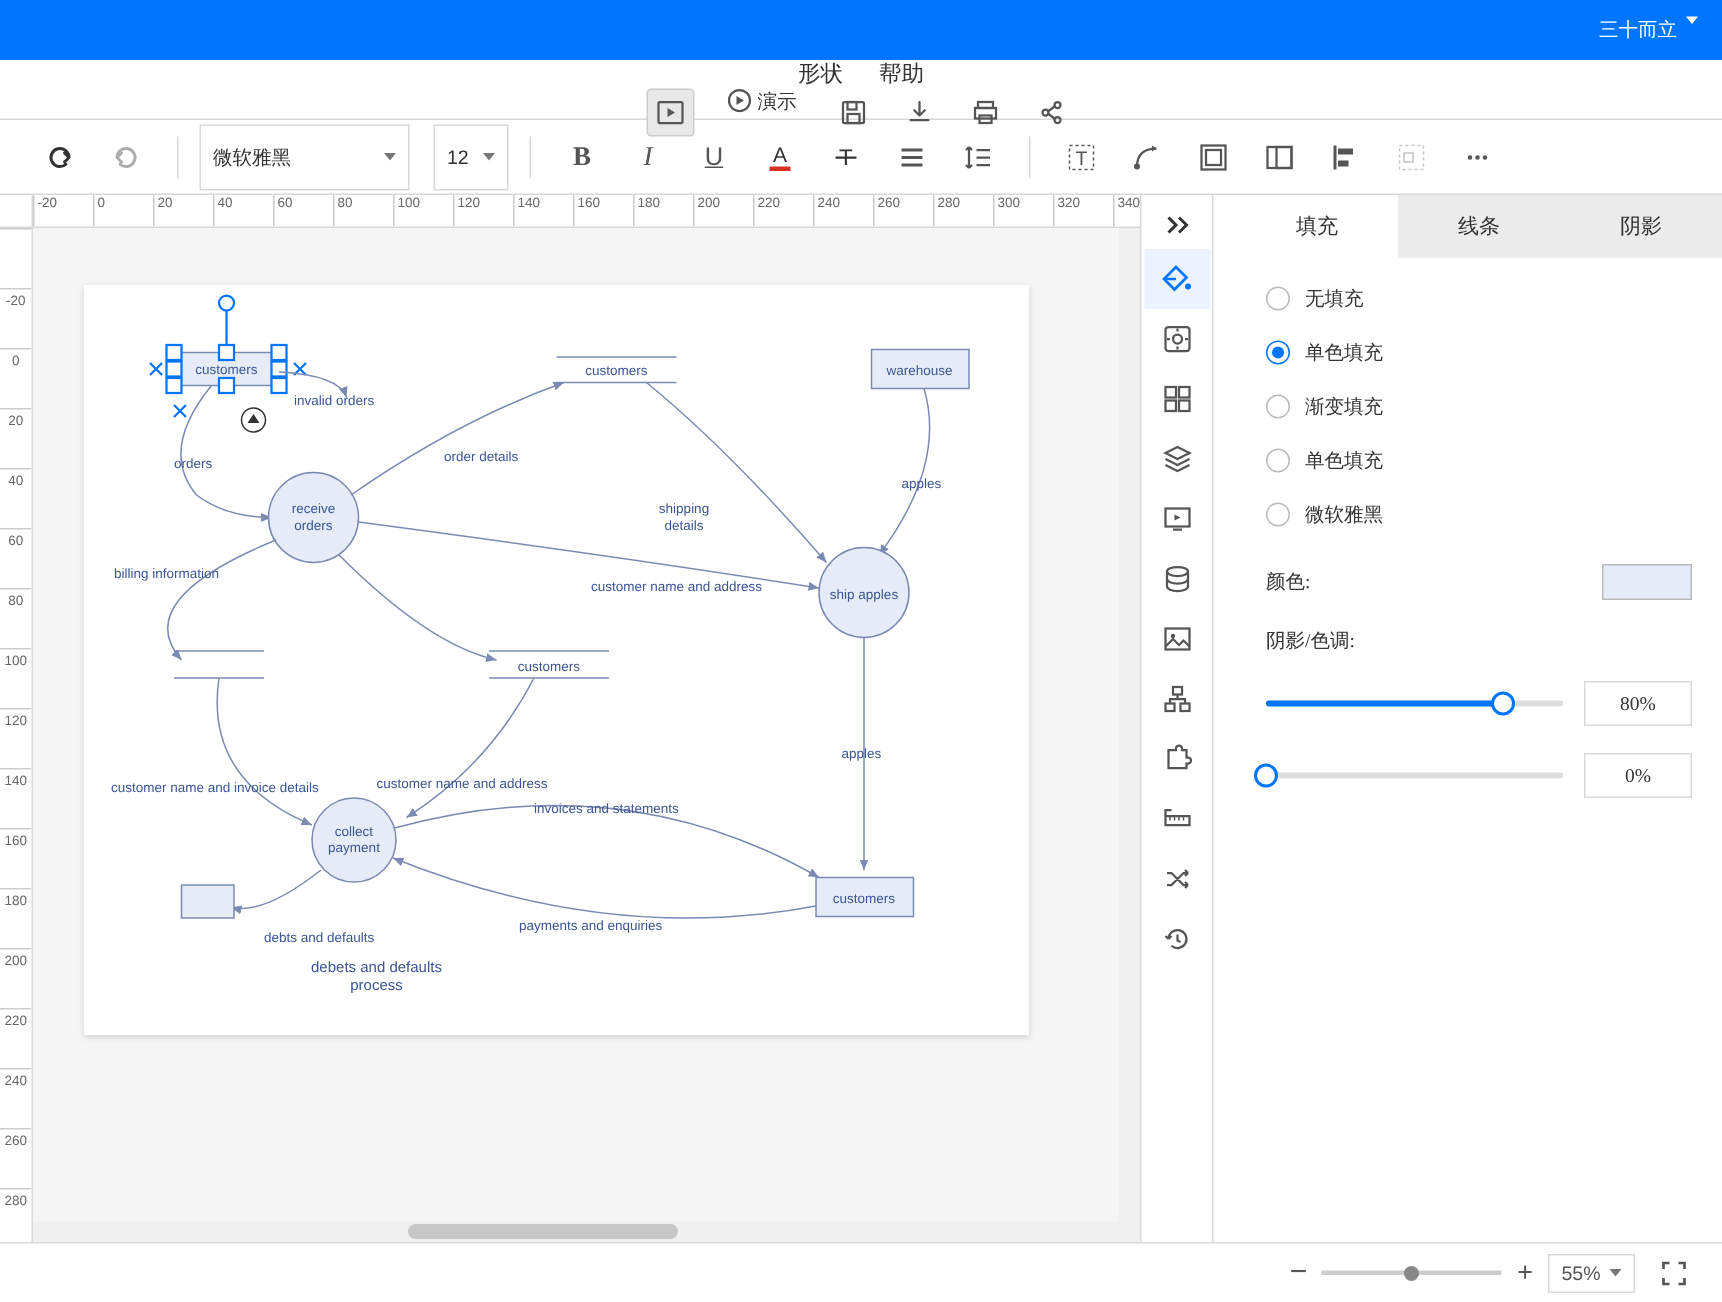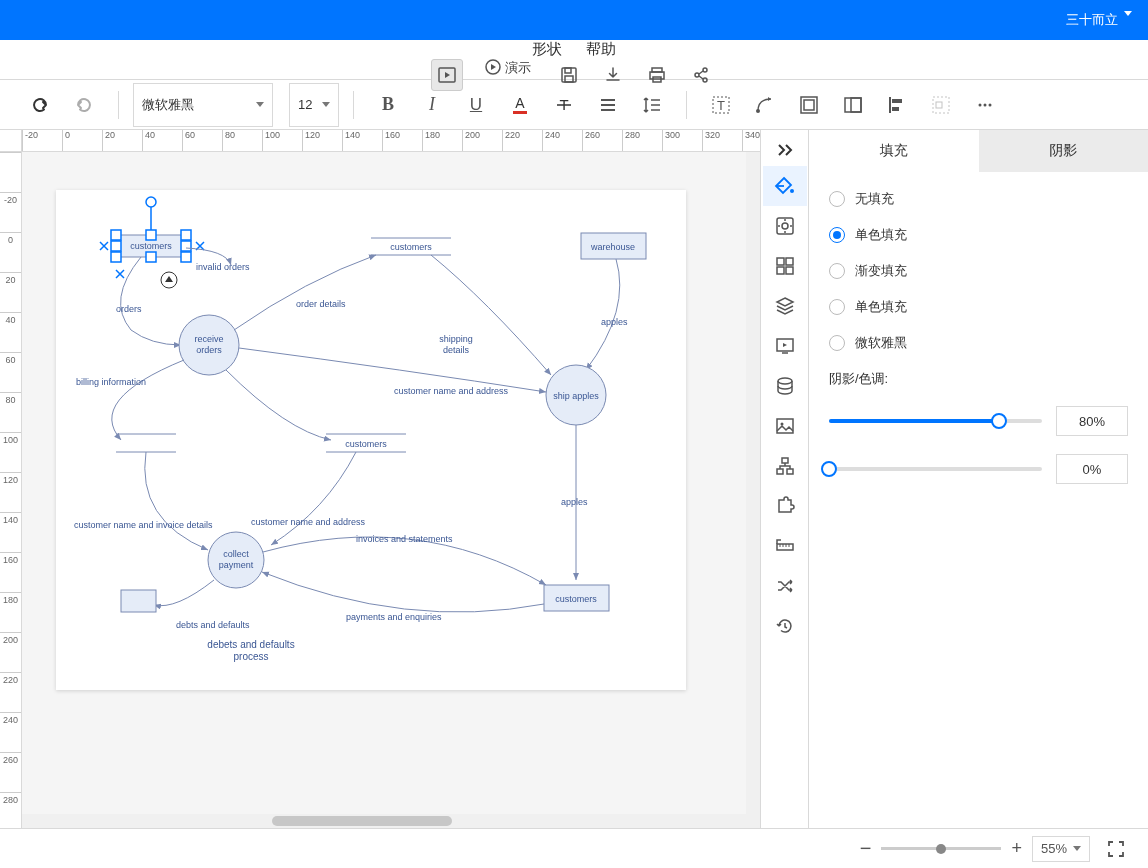--- a/index.html
+++ b/index.html
@@ -143,26 +143,26 @@
     cursor:pointer; color:#555;
   }
   .sidestrip .sbtn.active { color: var(--blue); background:#eaf3ff;}
   .sidestrip .collapse { height:32px; }
 
   
   .panel {
     width: 340px;
     border-left: 1px solid var(--border);
     background: #fff;
-    display:flex; flex-direction:column;
+    display:flex; flex-direction:column;padding-left:15px;
   }
   .tabs { display:flex; height:42px; }
   .tab { flex:1; display:flex; align-items:center; justify-content:center; cursor:pointer; background:var(--darker-panel); font-size:14px;}
   .tab.active { background:#fff; font-weight:500;}
-  .panel-body { padding: 18px 20px; display:flex; flex-direction:column; gap:18px;}
+  .panel-body { padding: 18px 20px; display:flex; flex-direction:column; gap:18px;font-family:Liberation Serif, serif;}
   .radio-row { display:flex; align-items:center; gap:10px; cursor:pointer;}
   .radio {
     width:16px; height:16px; border-radius:50%;
     border:1.5px solid #bbb; display:inline-flex; align-items:center; justify-content:center;
   }
   .radio.checked { border-color: var(--blue);}
   .radio.checked::after { content:""; width:8px; height:8px; border-radius:50%; background:var(--blue);}
   .row { display:flex; align-items:center; justify-content:space-between; }
   .swatch { width:60px; height:24px; border:1px solid #bbb; background:var(--shape-fill); cursor:pointer;}
   .slider-wrap { display:flex; align-items:center; gap:14px;}
@@ -606,20 +606,21 @@
       <svg width="20" height="20" viewBox="0 0 20 20">
           <path d="M4 10a6 6 0 1 1 2 4.5M4 10l-2-2M4 10l2-2" fill="none" stroke="#555" stroke-width="1.5"></path>
           <path d="M10 7v4l2 1" fill="none" stroke="#555" stroke-width="1.5"></path>
         </svg>
     </div>
   </div>
 
   <div class="panel">
     <div class="tabs">
       <div class="tab active">填充</div>
+      <div class="tab">线条</div>
       <div class="tab">阴影</div>
     </div>
     <div class="panel-body">
       <div class="radio-row">
         <span class="radio"></span>
           <span>无填充</span>
       </div>
       <div class="radio-row">
         <span class="radio checked"></span>
           <span>单色填充</span>
@@ -630,20 +631,24 @@
       </div>
       <div class="radio-row">
         <span class="radio"></span>
           <span>单色填充</span>
       </div>
       <div class="radio-row">
         <span class="radio"></span>
           <span>微软雅黑</span>
       </div>
 
+      <div class="row" style="margin-top:6px">
+        <span>颜色:</span>
+        <div class="swatch"></div>
+      </div>
 
       <div>阴影/色调:</div>
       <div class="slider-wrap">
         <div class="slider">
           <div class="track-fill" style="width:80%"></div>
           <div class="knob" style="left:80%"></div>
         </div>
         <div class="valuebox">80%</div>
       </div>
 

